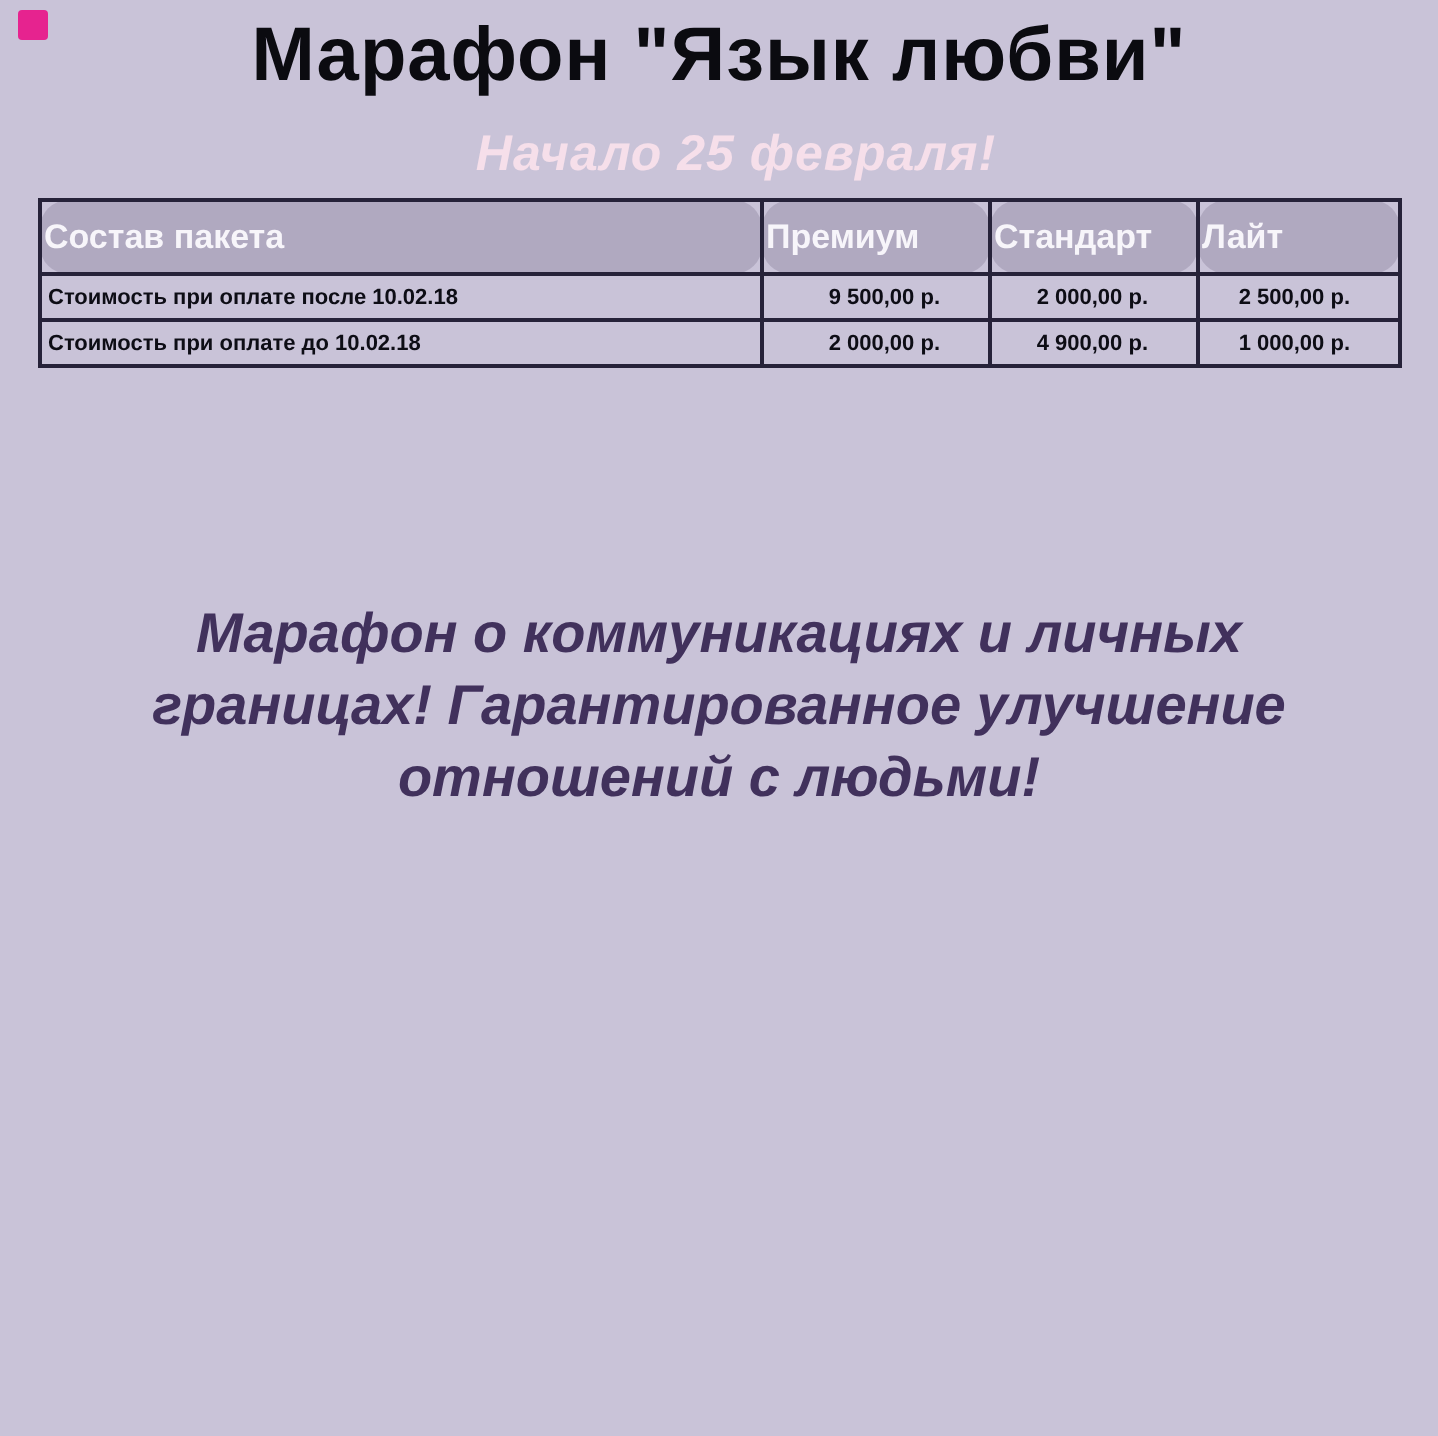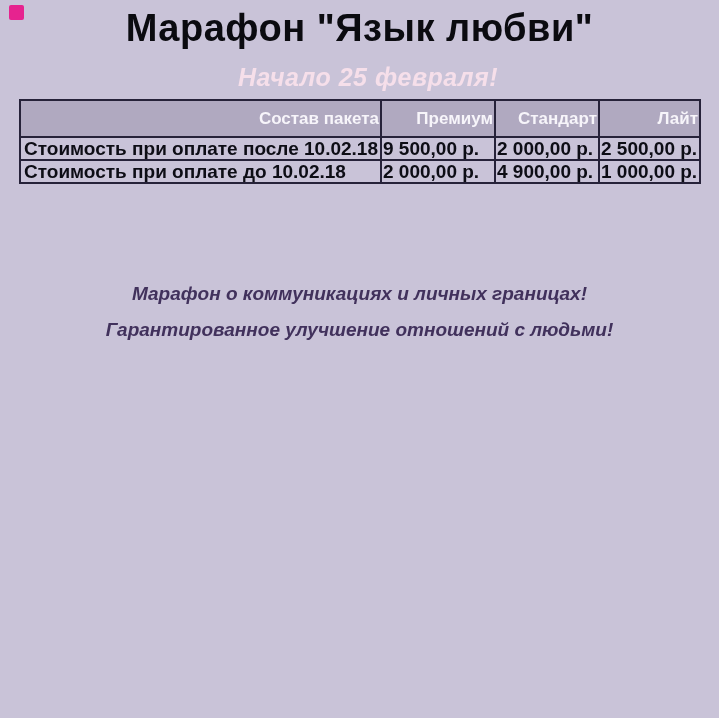--- a/index.html
+++ b/index.html
@@ -35,21 +35,22 @@
     width: 680px;
     table-layout: fixed;
     background: #c9c3d8;
   }
   .pricing th, .pricing td { border: 2px solid #262239; }
   .pricing th {
     background: #b0a9c0;
     color: #f7f5fa;
     font-size: 17px; font-weight: bold;
     height: 33px;
-    text-align: right;
+    text-align: left;
+    border-radius: 14px;
   }
   td.feat {
     font-size: 15px; font-weight: bold;
     color: #0d0d15;
     padding: 0 3px;
     line-height: 17.5px;
     vertical-align: top;
     text-align: left;
   }
   td.check {
@@ -58,37 +59,37 @@
     font-size: 15px; font-weight: bold;
     color: #2b2547;
     line-height: 15px;
     padding-bottom: 2px;
   }
   tr.r1 td { height: 73px; }
   tr.r2 td { height: 57px; }
   tr.r3 td { height: 37px; }
   tr.price-row td {
     height: 19px;
-    font-size: 19px; font-weight: bold;
+    font-size: 11px; font-weight: bold;
     color: #0d0d15;
     line-height: 16px;
     vertical-align: middle;
   }
   tr.price-row td.feat { white-space: nowrap; }
   td.price {
     text-align: right;
     padding-right: 24px;
     white-space: nowrap;
     border-radius: 11px;
   }
   .footer-text {
-    margin: 92px auto 0;
+    margin: 115px auto 0;
     width: 612px;
     text-align: center;
-    font-size: 19px; line-height: 36px;
+    font-size: 28px; line-height: 36px;
     font-weight: bold; font-style: italic;
     color: #41315c;
   }
 </style>
 </head>
 <body>
 
 <div class="corner-marker"></div>
 
 <h1 class="title">Марафон "Язык любви"</h1>

